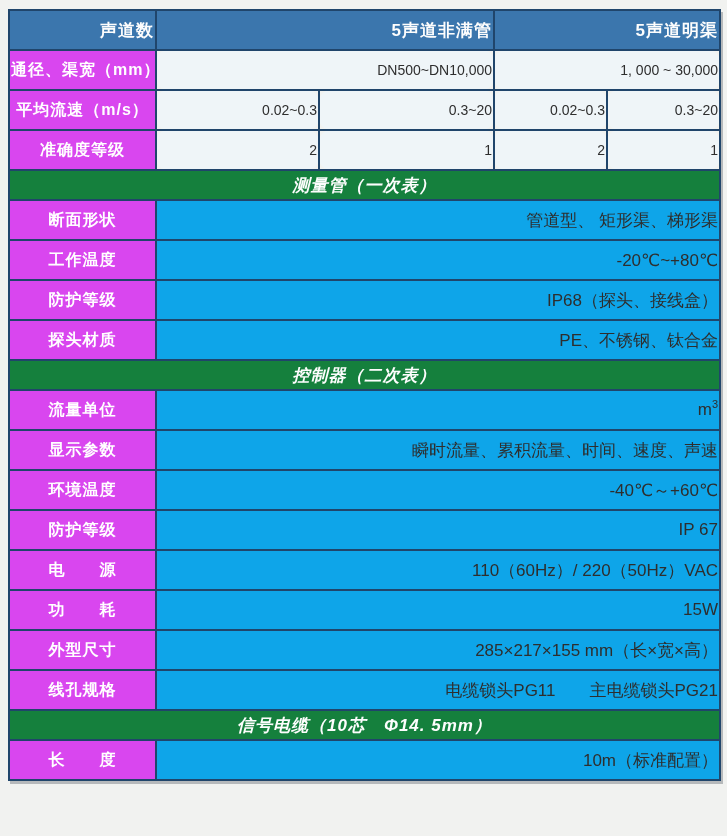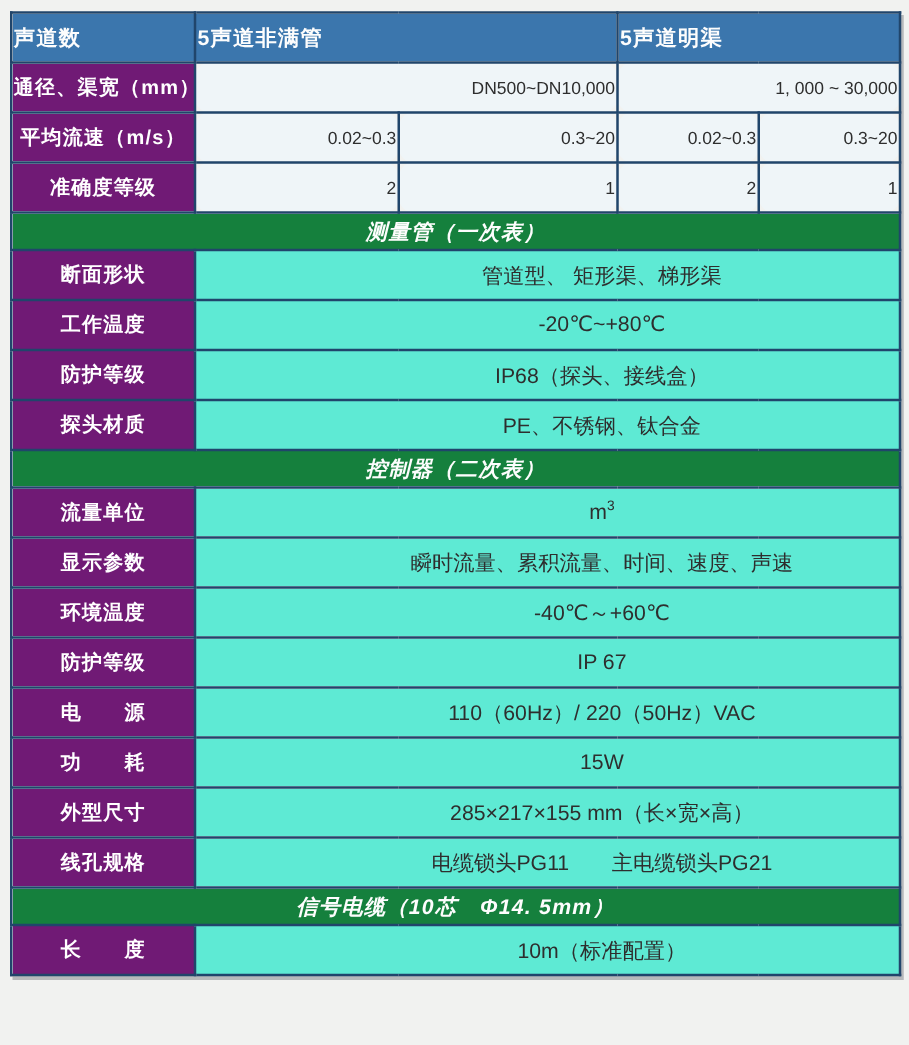--- a/index.html
+++ b/index.html
@@ -31,43 +31,43 @@
   col.c5 { width: 113px; }
 
   tr.content td { height: 36px; }
   tr.section td { height: 26px; }
 
   td.hdr {
     background: #3b76ad;
     color: #fdfdfd;
     font-size: 17px;
     font-weight: bold;
-    text-align: left;
+    text-align: right;
     letter-spacing: 1px;
   }
   td.lbl {
-    background: #701a75;
+    background: #d946ef;
     color: #ffffff;
     font-size: 16px;
     font-weight: bold;
     text-align: center;
     letter-spacing: 1px;
   }
   td.val {
     background: #eff5f8;
     color: #2e2e2e;
     font-size: 14px;
     text-align: right;
     border-radius: 12px;
   }
   td.val-left {
-    background: #5eead4;
+    background: #0ea5e9;
     color: #2e2e2e;
     font-size: 17px;
-    text-align: center;
+    text-align: right;
     padding-left: 88px;
   }
   tr.section td {
     background: #15803d;
     color: #fdfdfd;
     font-size: 17px;
     font-weight: bold;
     text-align: center;
     letter-spacing: 1px;
     font-style: italic;

